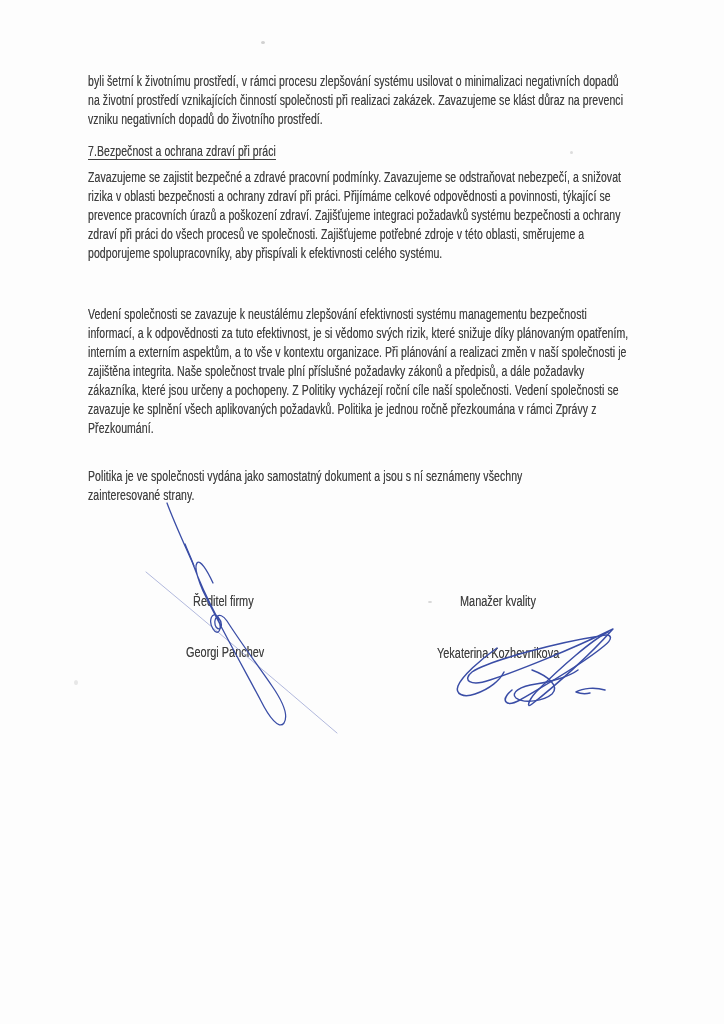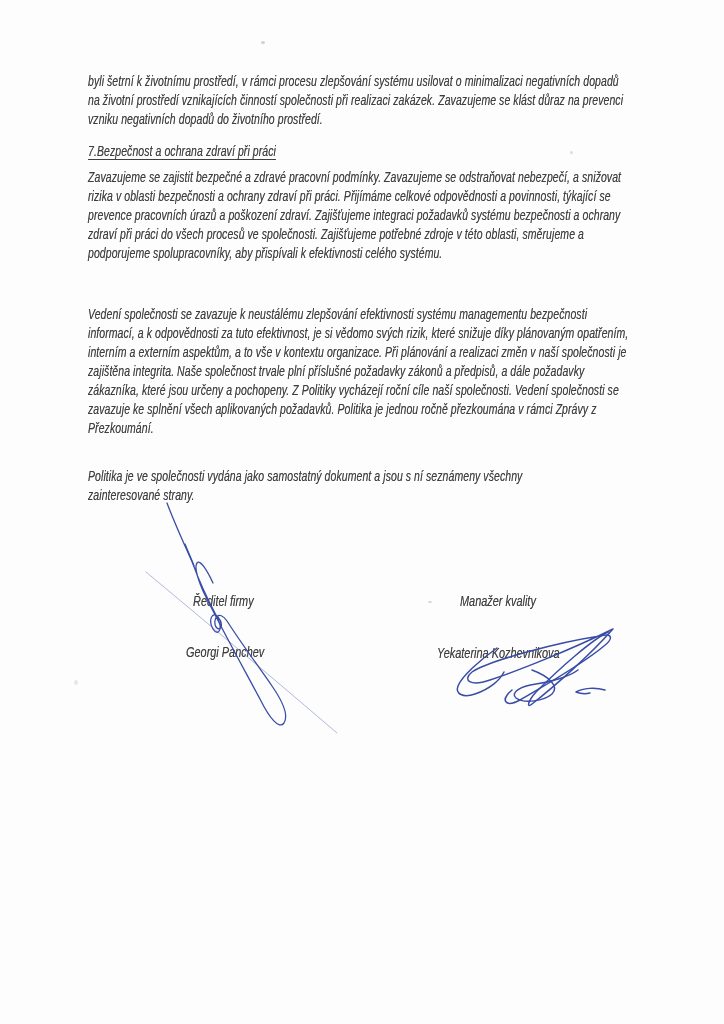--- a/index.html
+++ b/index.html
@@ -4,21 +4,20 @@
 <style>
   html, body { margin: 0; padding: 0; background: #e8e8e8; }
   .page {
     position: relative;
     width: 724px;
     height: 1024px;
     margin: 0 auto;
     background: #fdfdfd;
     overflow: hidden;
     font-family: "Liberation Sans", sans-serif;
-    font-style: italic;
   }
   
   .scan-text {
     position: absolute;
     left: 88px;
     width: 725px;
     transform: scaleX(0.75);
     transform-origin: 0 0;
     font-size: 14px;
     line-height: 19px;

